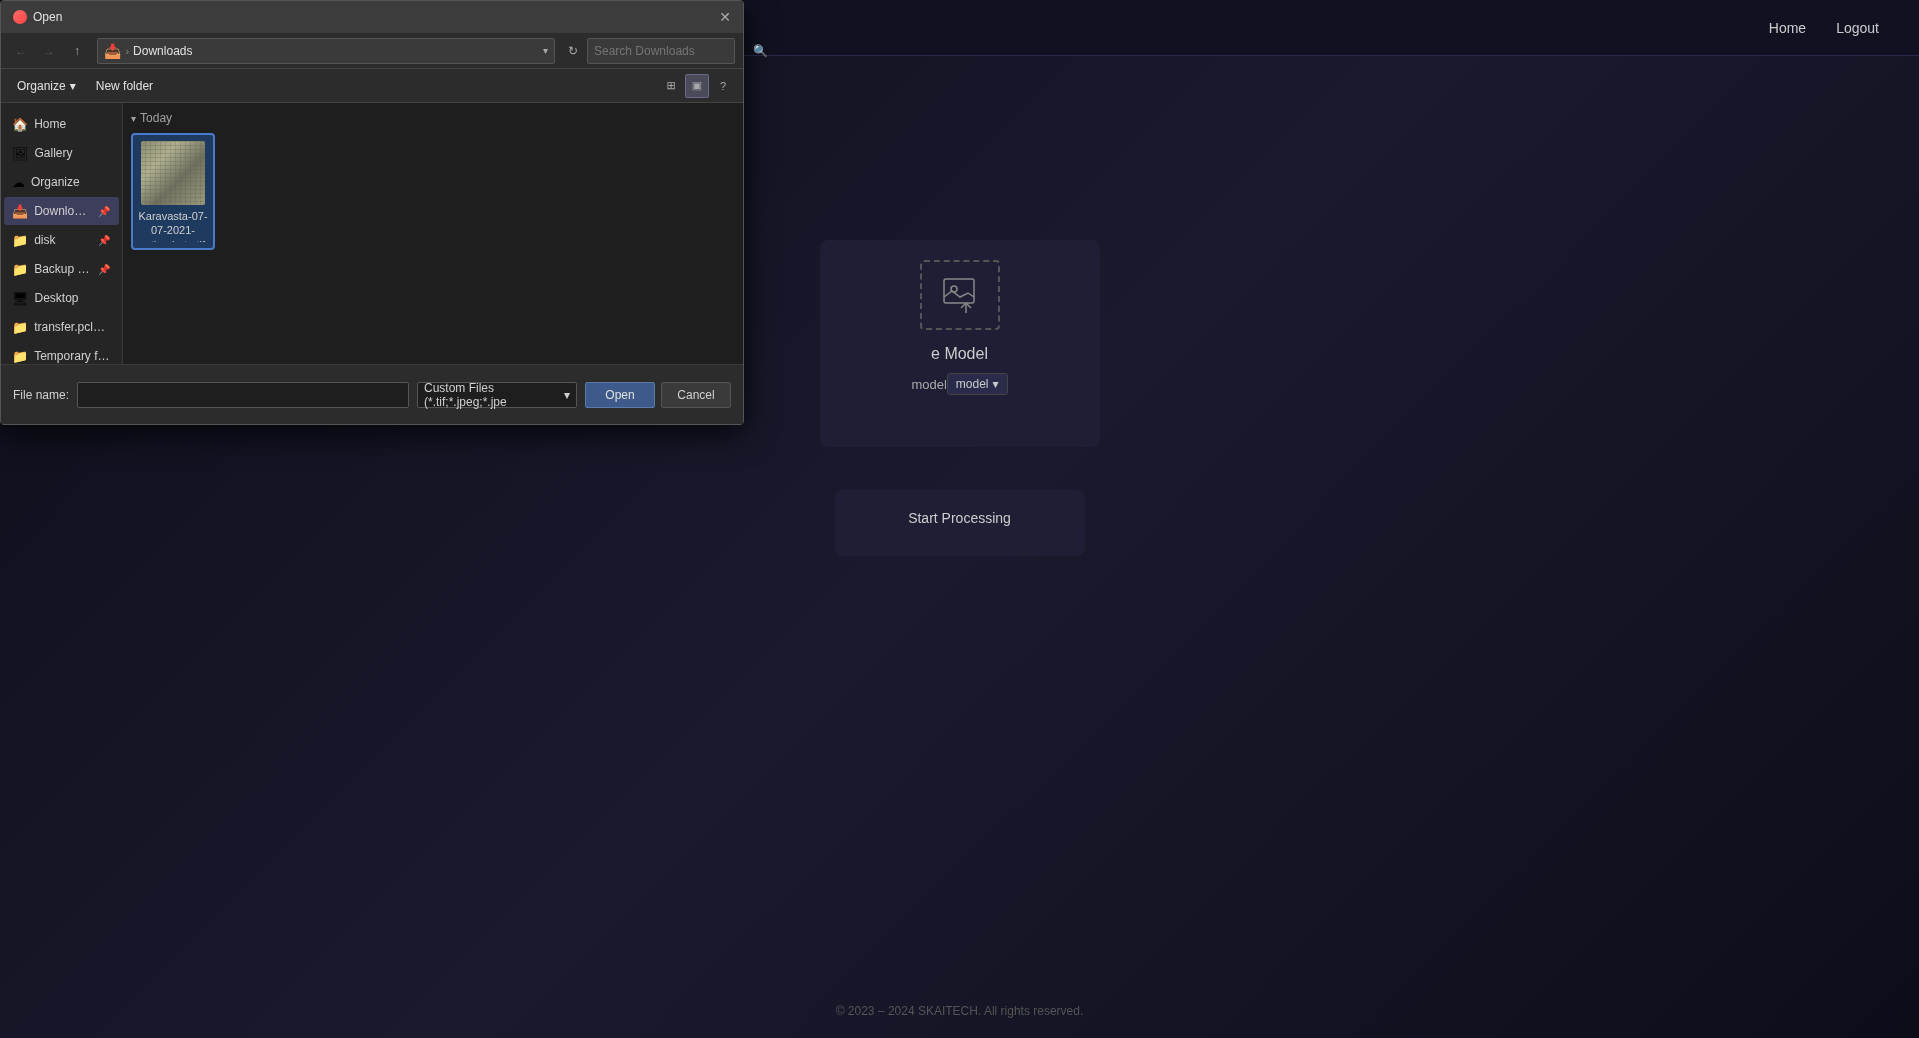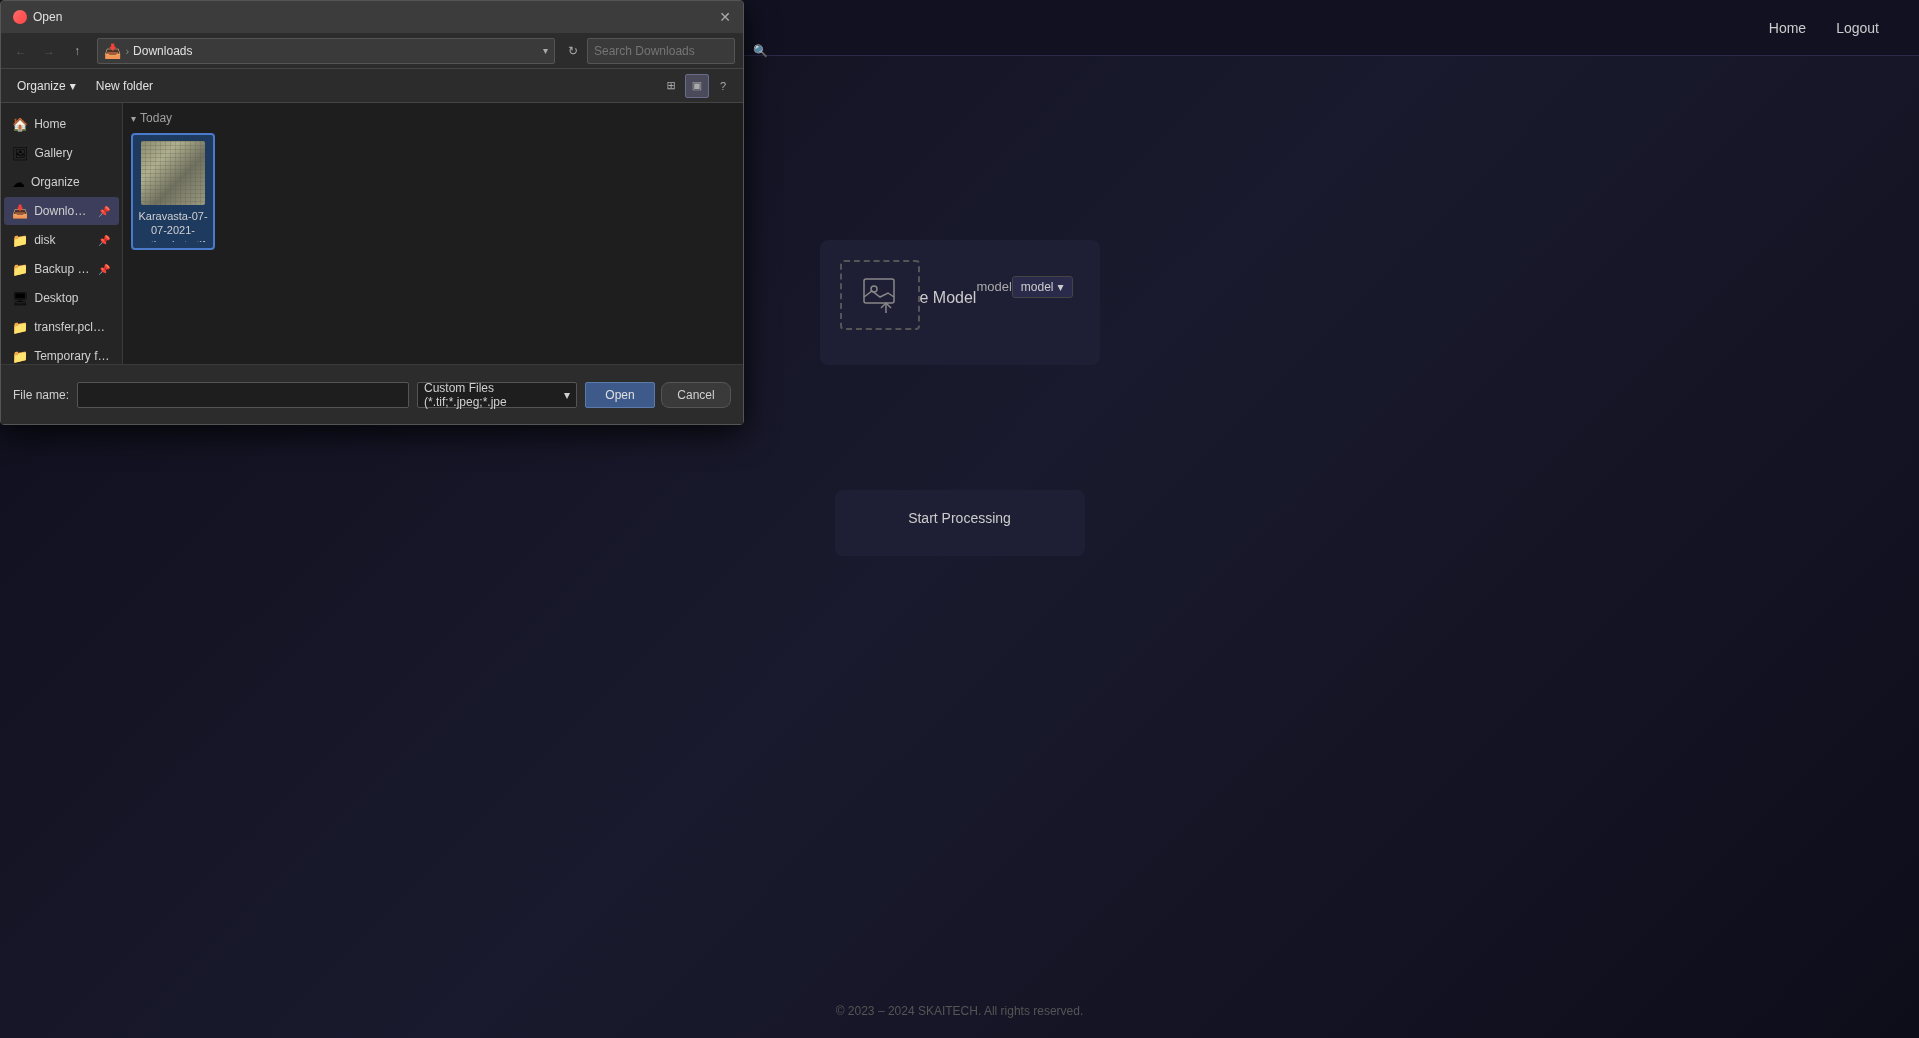--- a/index.html
+++ b/index.html
@@ -48,21 +48,21 @@
     .upload-card {
       position: absolute;
       top: 240px;
       left: 50%;
       transform: translateX(-50%);
       width: 280px;
       background: #1e1e35;
       border-radius: 8px;
       padding: 20px;
       display: flex;
-      flex-direction: row;
+      flex-direction: column;
       align-items: center;
     }
 
     .upload-icon-area {
       width: 80px;
       height: 70px;
       border: 2px dashed #555;
       border-radius: 4px;
       display: flex;
       align-items: center;
@@ -530,21 +530,21 @@
     }
 
     .btn-cancel {
       width: 70px;
       height: 26px;
       background: #3a3a3a;
       border: 1px solid #555;
       color: #d0d0d0;
       font-size: 12px;
       cursor: pointer;
-      border-radius: 8px;
+      border-radius: 2px;
     }
 
     
     .chrome-bar {
       position: absolute;
       top: 0; left: 740px; right: 0;
       height: 36px;
       background: #202124;
       display: flex;
       align-items: center;

